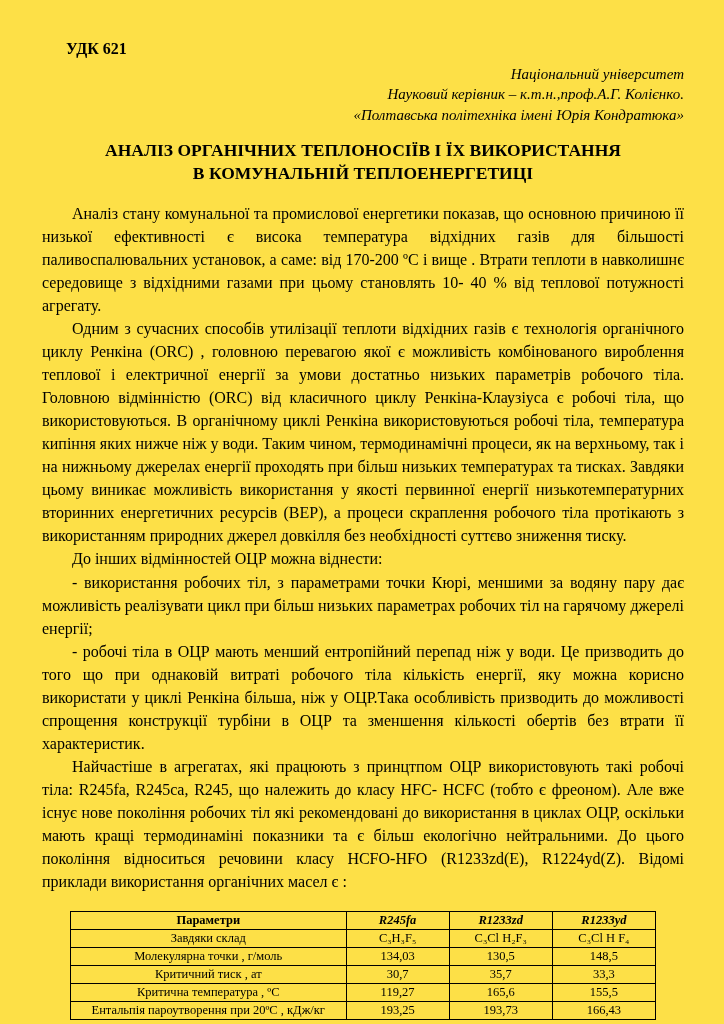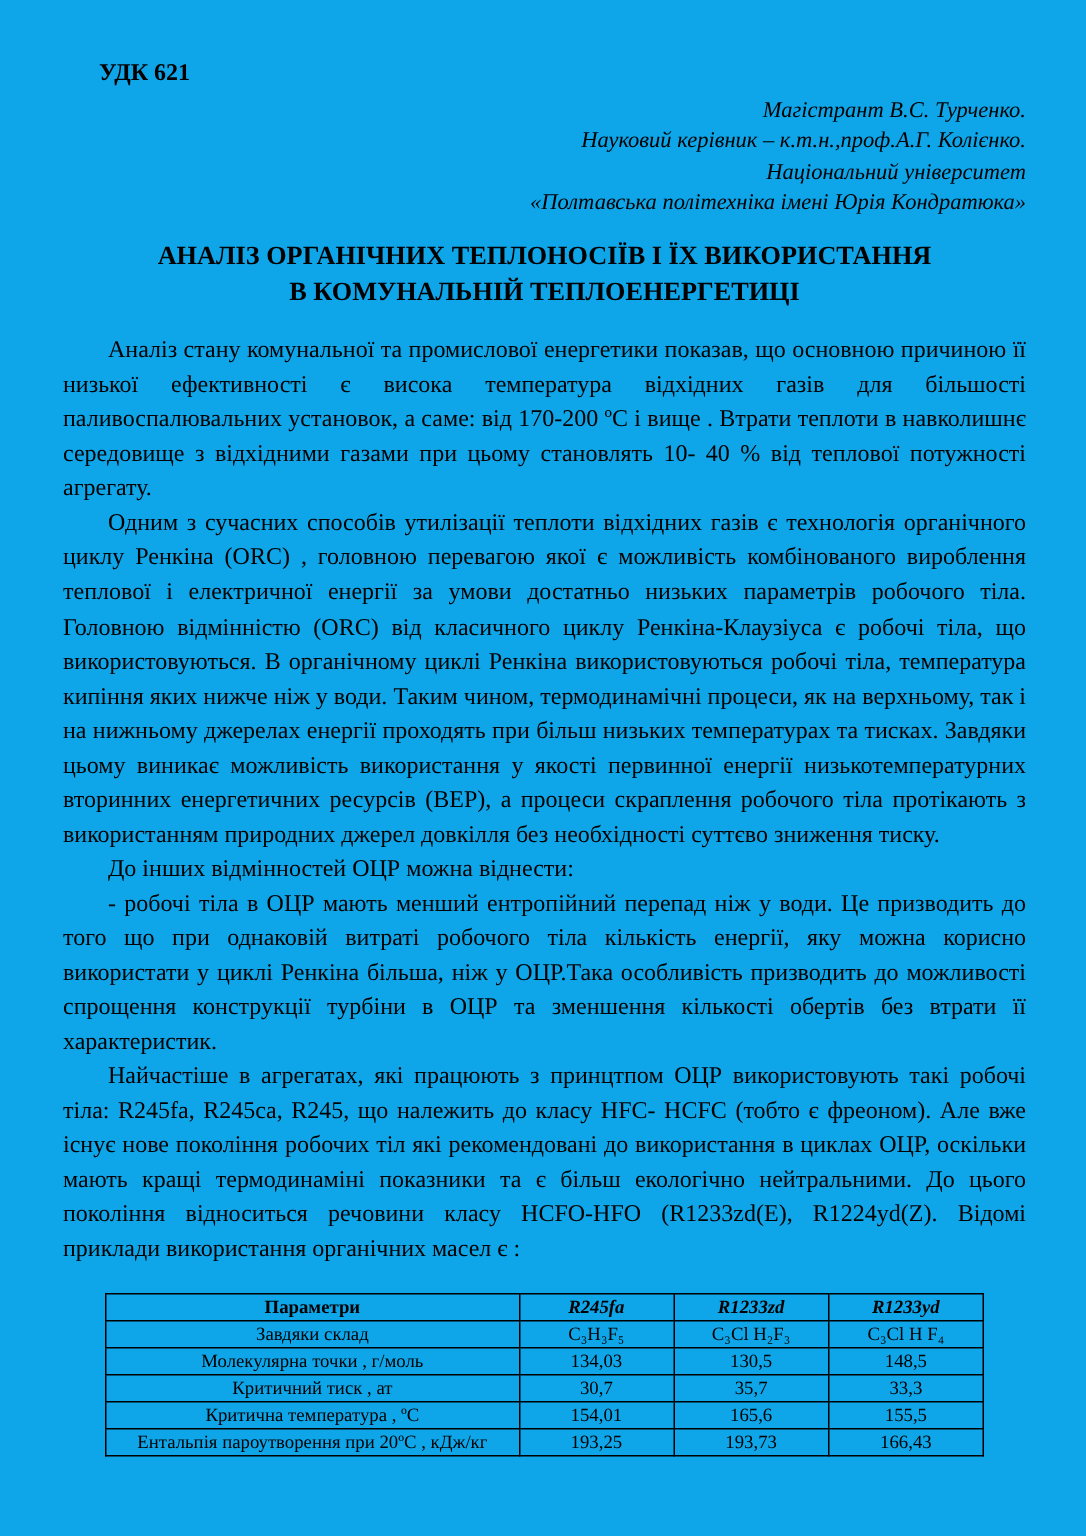--- a/index.html
+++ b/index.html
@@ -8,21 +8,21 @@
     width: 724px;
     height: 1024px;
     font-family: "Liberation Serif", serif;
     color: #000000;
     overflow: hidden;
   }
   .page {
     width: 724px;
     height: 1024px;
     padding: 40px 40px 0 42px;
-    background: #0ea5e9;
+    background: #fde047;
   }
   .udk {
     font-weight: bold;
     font-size: 16px;
     margin-left: 24px;
     margin-bottom: 6px;
   }
   .byline {
     text-align: right;
     font-style: italic;
@@ -64,34 +64,34 @@
   table.props th.val-col { width: 17.6%; font-style: italic; }
 </style>
 </head>
 <body>
 
 <div class="page">
 
   <div class="udk">УДК 621</div>
 
   <div class="byline">
-    <div>Магістрант В.С. Турченко.</div>
+    <div>Національний університет</div>
     <div>Науковий керівник – к.т.н.,проф.А.Г. Колієнко.</div>
-    <div>Національний університет</div>
     <div>«Полтавська політехніка імені Юрія Кондратюка»</div>
   </div>
 
   <h1 class="title">
     <span>АНАЛІЗ ОРГАНІЧНИХ ТЕПЛОНОСІЇВ І ЇХ ВИКОРИСТАННЯ</span><br>
     <span>В КОМУНАЛЬНІЙ ТЕПЛОЕНЕРГЕТИЦІ</span>
   </h1>
 
   <p class="para">Аналіз стану  комунальної та промислової енергетики показав, що основною причиною її низької ефективності є висока температура відхідних газів для  більшості паливоспалювальних установок, а саме: від 170-200 ºС і вище . Втрати теплоти в навколишнє середовище з відхідними газами при цьому становлять 10- 40 % від теплової потужності агрегату.</p>
   <p class="para">Одним з сучасних способів утилізації теплоти відхідних газів є технологія органічного циклу Ренкіна (ORC) , головною перевагою якої є можливість комбінованого вироблення теплової і електричної енергії за умови достатньо низьких параметрів  робочого тіла. Головною відмінністю (ORC) від  класичного циклу Ренкіна-Клаузіуса є робочі тіла, що використовуються. В органічному циклі Ренкіна використовуються робочі  тіла, температура кипіння яких нижче ніж у води. Таким чином, термодинамічні процеси, як на верхньому, так і на нижньому джерелах енергії проходять при більш низьких температурах та тисках. Завдяки  цьому виникає можливість використання у якості первинної енергії  низькотемпературних  вторинних енергетичних ресурсів (ВЕР), а процеси скраплення робочого тіла протікають з використанням природних джерел довкілля без необхідності суттєво зниження тиску.</p>
   <p class="para">До інших відмінностей ОЦР можна віднести:</p>
+  <p class="para">-    використання  робочих  тіл, з параметрами точки Кюрі, меншими за водяну пару дає можливість реалізувати цикл при більш низьких параметрах робочих тіл на гарячому джерелі енергії;</p>
   <p class="para">-    робочі тіла в ОЦР мають менший ентропійний перепад ніж у води. Це призводить до того що при однаковій витраті робочого тіла кількість енергії, яку можна корисно використати у циклі Ренкіна більша, ніж у ОЦР.Така особливість призводить до можливості спрощення конструкції турбіни в ОЦР та зменшення кількості обертів без втрати її характеристик.</p>
   <p class="para">Найчастіше в агрегатах, які працюють з принцтпом ОЦР  використовують такі робочі тіла: R245fa, R245ca, R245, що належить до класу HFC- HCFC (тобто є фреоном). Але вже існує нове покоління робочих тіл які рекомендовані до використання в циклах ОЦР, оскільки мають кращі термодинаміні показники та  є більш  екологічно нейтральними. До цього  покоління відноситься речовини класу HCFO-HFO (R1233zd(E), R1224yd(Z). Відомі приклади використання органічних масел є :</p>
 
   <div class="table-wrap">
     <table class="props">
       <thead>
         <tr>
           <th class="param-col">Параметри</th>
           <th class="val-col">R245fa</th>
           <th class="val-col">R1233zd</th>
@@ -112,21 +112,21 @@
           <td>148,5</td>
         </tr>
         <tr>
           <td>Критичний тиск , ат</td>
           <td>30,7</td>
           <td>35,7</td>
           <td>33,3</td>
         </tr>
         <tr>
           <td>Критична температура , ºС</td>
-          <td>154,01</td>
+          <td>119,27</td>
           <td>165,6</td>
           <td>155,5</td>
         </tr>
         <tr>
           <td>Ентальпія пароутворення при 20ºС , кДж/кг</td>
           <td>193,25</td>
           <td>193,73</td>
           <td>166,43</td>
         </tr>
 

